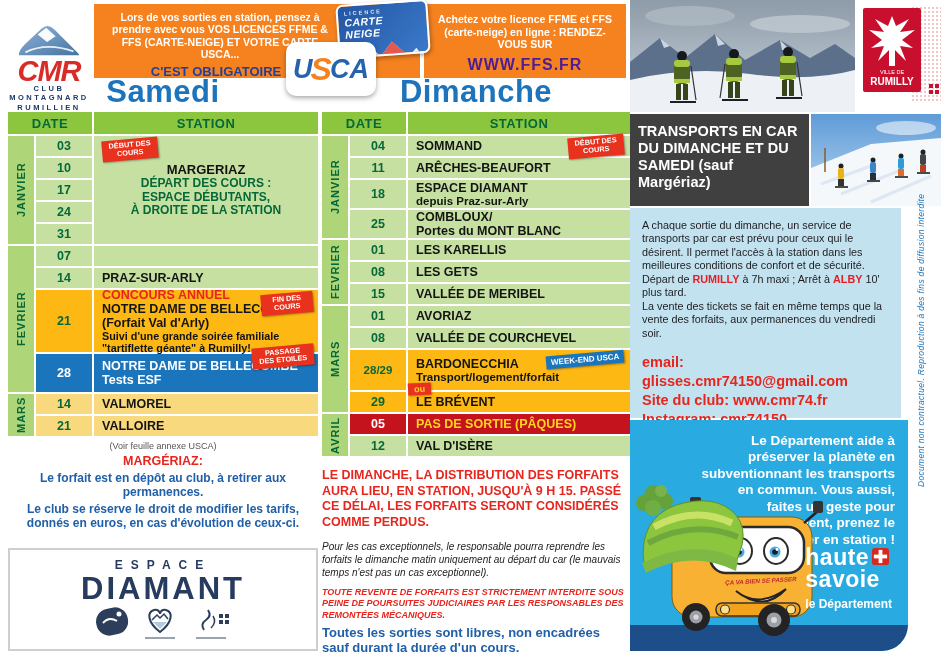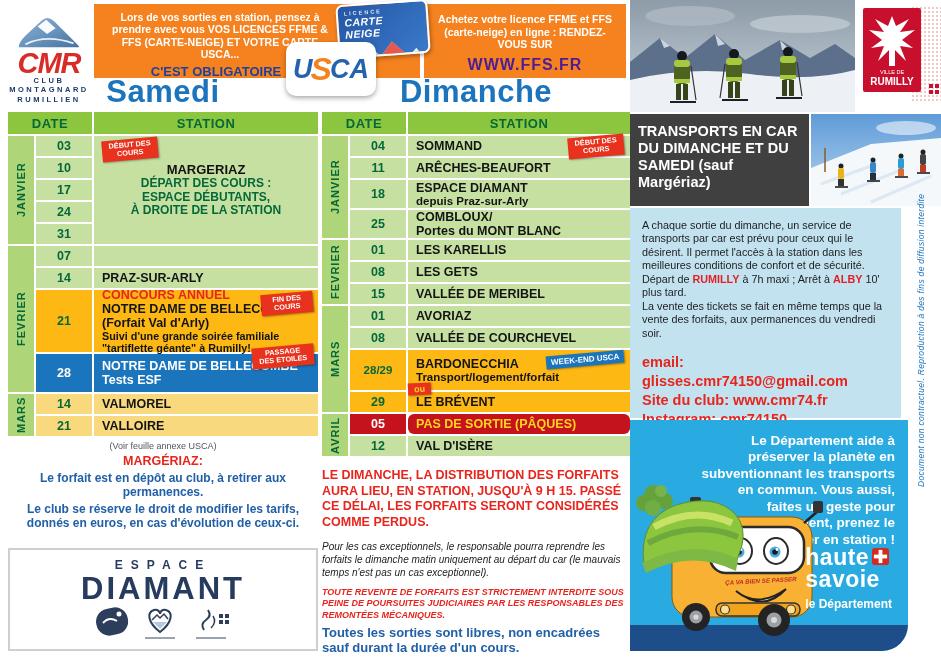--- a/index.html
+++ b/index.html
@@ -1,21 +1,21 @@
 <!DOCTYPE html>
 <html><head>
 <meta charset="utf-8">
 <style>
   * { margin:0; padding:0; box-sizing:border-box; }
   body { font-family:"Liberation Sans", sans-serif; background:#888; }
   #page { position:relative; width:941px; height:659px; background:#fff; overflow:hidden; margin:0 auto; font-family:"Liberation Sans", sans-serif; }
   .abs { position:absolute; }
 
   
-  .cmr-logo { left:6px; top:16px; width:86px; height:104px; text-align:center; }
+  .cmr-logo { left:6px; top:24px; width:86px; height:104px; text-align:center; }
   .cmr-name { color:#D92B27; font-weight:900; font-style:italic; font-size:29px; letter-spacing:-1px; line-height:0.9; margin-top:-4px; }
   .cmr-line { color:#1B3A6B; font-weight:bold; font-size:7.5px; letter-spacing:2.5px; line-height:1.25; }
   .banner { background:#F5821F; color:#fff; font-weight:bold; text-align:center; }
   .banner1 { left:94px; top:4px; width:326px; height:74px; padding:7px 84px 4px 10px; font-size:10.5px; line-height:1.18; }
   .banner1 .emph { color:#21409A; font-size:13px; margin-top:3px; }
   .banner2 { left:424px; top:4px; width:202px; height:74px; padding:9px 8px 4px 8px; font-size:10.5px; line-height:1.2; }
   .banner2 .ffs { color:#4c1d95; font-size:16px; letter-spacing:1px; margin-top:4px; cursor:pointer; }
   .cn-card { left:337px; top:2px; width:92px; height:54px; transform:rotate(-4deg); background:linear-gradient(135deg,#2456A4,#3A79C9); border:2px solid #fff; border-radius:7px; box-shadow:1px 2px 4px rgba(0,0,0,.35); padding:4px 6px 0 6px; overflow:hidden; }
   .cn-lic { color:#D7E6FA; font-size:5.5px; letter-spacing:2px; font-weight:bold; }
   .cn-name { color:#fff; font-size:10.5px; font-weight:900; font-style:italic; letter-spacing:.5px; }
@@ -39,21 +39,21 @@
   .dcell { background:#C6E0A2; color:#056839; font-weight:bold; font-size:12.5px; display:flex; align-items:center; justify-content:center; }
   .scell { background:#C6E0A2; color:#141414; font-weight:bold; font-size:12.5px; display:flex; flex-direction:column; justify-content:center; padding:1px 8px; position:relative; line-height:1.12; }
   .scell .sub { font-size:11.5px; }
   .merged { align-items:center; text-align:center; }
   .merged .rname { color:#111; font-size:13px; }
   .merged .gline { color:#056839; font-size:12px; }
   .bg-orange { background:#FDB813; }
   .bg-pale { background:#F9D97E; }
   .bg-blue { background:#1B75BC; color:#fff !important; }
   .bg-red { background:#C5131D; color:#fff; }
-  .txt-yellow { color:#FFD51E !important;border-radius:6px; }
+  .txt-yellow { color:#FFD51E !important; }
   .txt-red { color:#E8251D; }
   .l-sm { font-size:10.8px; font-weight:600; }
   .badge { position:absolute; background:#E8321E; color:#fff; font-weight:bold; font-size:7.3px; line-height:1.15; padding:2px 5px; text-align:center; transform:rotate(-5deg); box-shadow:1px 1px 2px rgba(0,0,0,.35); z-index:3; text-transform:uppercase; }
   .badge-blue { background:#1B75BC; font-size:8px; white-space:nowrap; }
   .ou-badge { position:absolute; left:86px; top:271px; background:#E8321E; color:#FFD21E; font-weight:bold; font-size:9px; padding:1px 6px; transform:rotate(-3deg); z-index:3; box-shadow:1px 1px 2px rgba(0,0,0,.3); }
 
   
   .forfaits { left:8px; top:440px; width:310px; text-align:center; }
   .f-title { color:#2160A8; font-weight:bold; font-size:13px; }
   .f-sub { color:#555; font-size:9px; margin-top:1px; }

